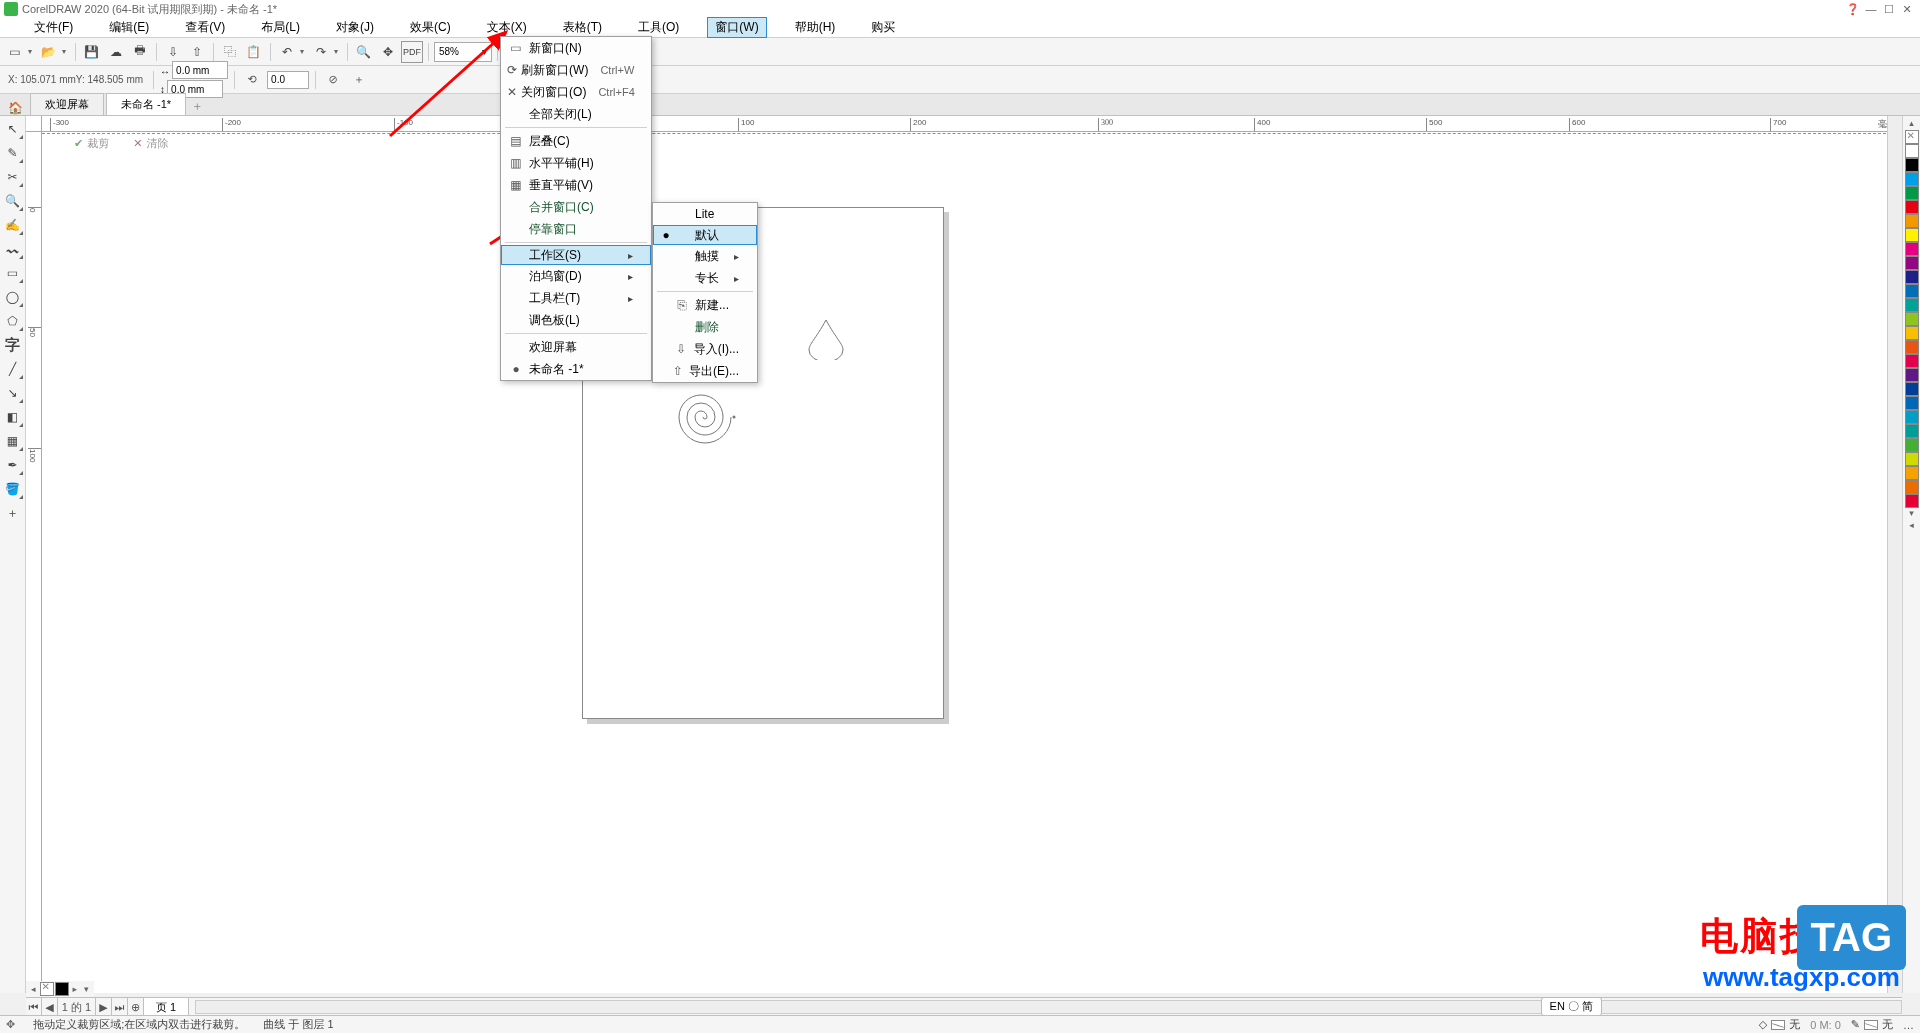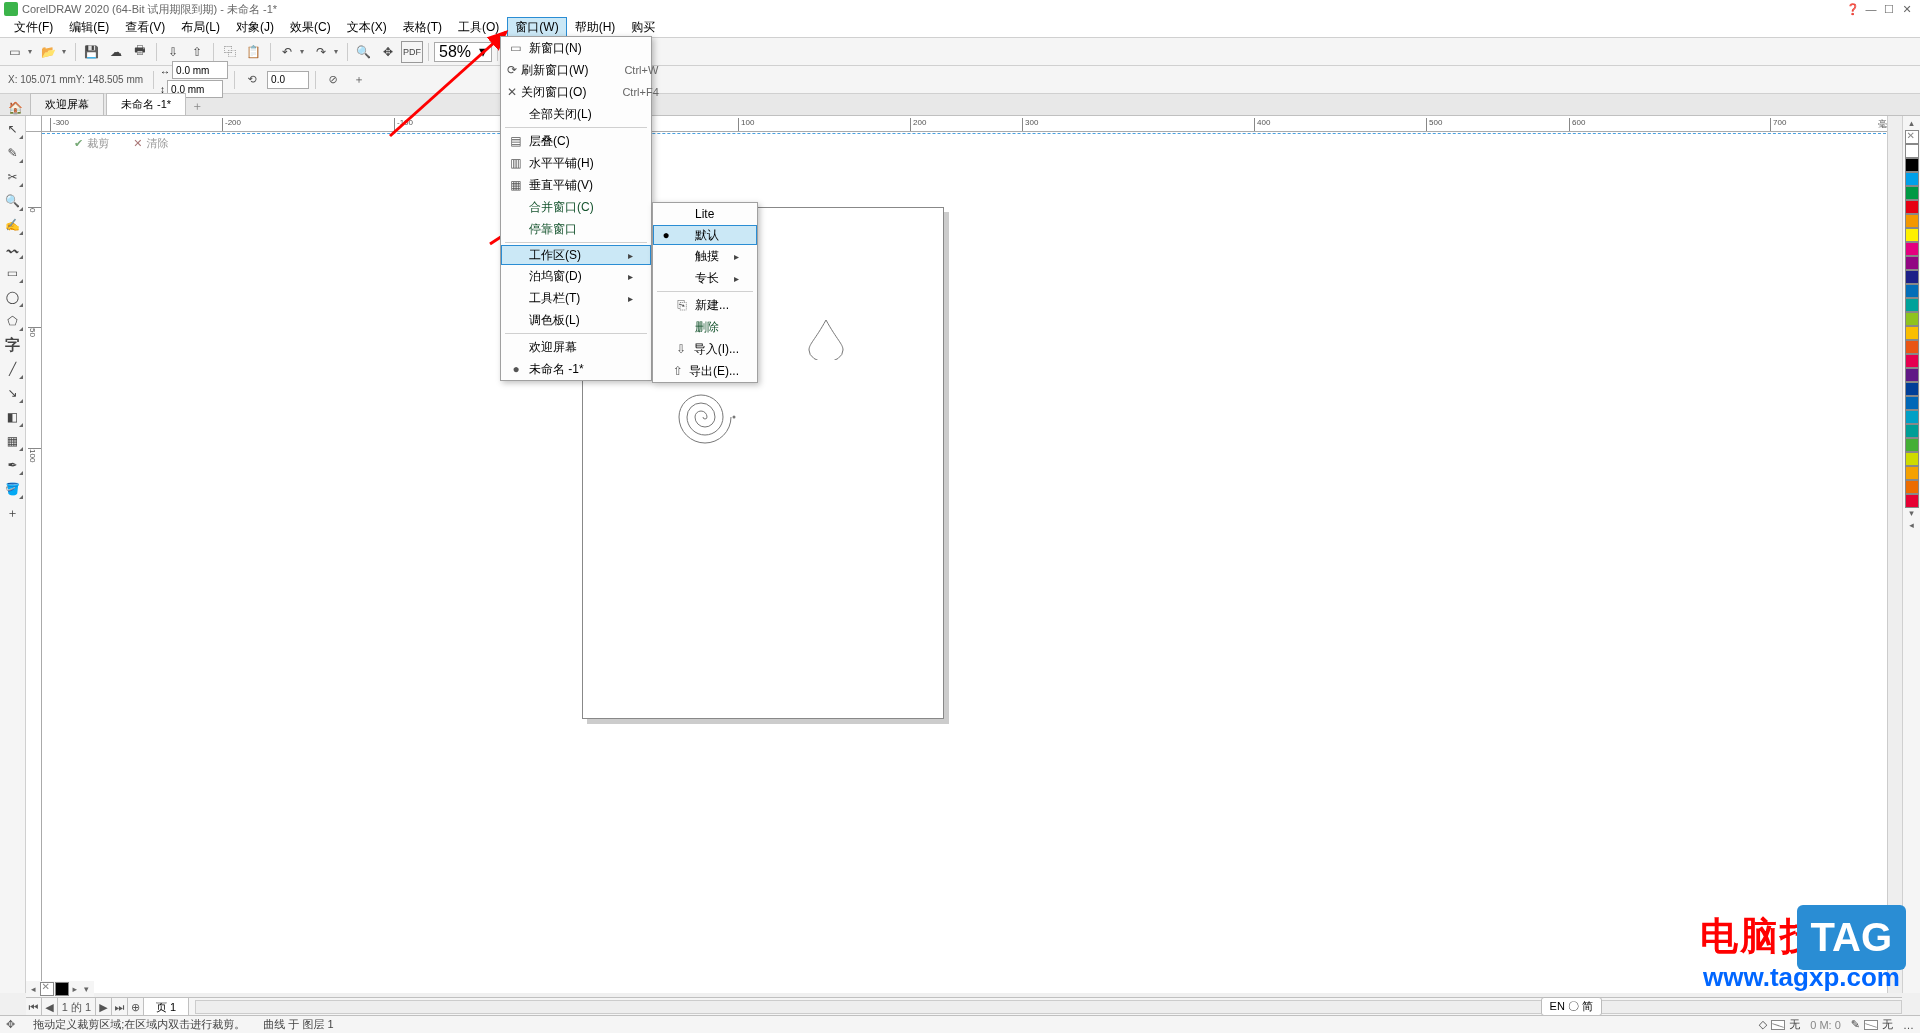--- a/index.html
+++ b/index.html
@@ -6,29 +6,29 @@
 body { width: 1920px; height: 1033px; background: #f0f0f0; overflow: hidden; position: relative; font-size: 12px; }
 
 
 .titlebar { height: 18px; background: #fff; display: flex; align-items: center; padding: 0 4px; color: #666; font-size: 11px; }
 .titlebar .app-icon { width: 14px; height: 14px; background: #3bb44a; border-radius: 2px; margin-right: 4px; }
 .titlebar .spacer { flex: 1; }
 .titlebar .win-btn { width: 18px; text-align: center; color: #666; cursor: pointer; }
 
 
 .menubar { height: 20px; background: #fff; display: flex; align-items: center; padding-left: 6px; border-bottom: 1px solid #d0d0d0; }
-.menubar .menu-item { padding: 2px 8px; font-size: 12px; color: #000; cursor: pointer; }
+.menubar .menu-item { padding: 2px 8px; font-size: 12px; color: #000; cursor: pointer; margin-left: 20px; }
 .menubar .menu-item.active { background: #cbe8f6; border: 1px solid #2a8dd4; padding: 1px 7px; }
 
 
 .toolbar { height: 28px; background: #f5f5f5; border-bottom: 1px solid #d0d0d0; display: flex; align-items: center; padding: 0 4px; gap: 2px; }
 .toolbar .tb-btn { width: 22px; height: 22px; display: flex; align-items: center; justify-content: center; color: #444; cursor: pointer; }
 .toolbar .tb-sep { width: 1px; height: 18px; background: #ccc; margin: 0 3px; }
 .toolbar .tb-drop { width: 8px; color: #666; font-size: 8px; }
-.toolbar .zoom-box { width: 58px; height: 20px; border: 1px solid #aaa; background: #fff; font-size: 16px; padding: 0 4px; display: flex; align-items: center; justify-content: space-between; }
+.toolbar .zoom-box { width: 58px; height: 20px; border: 1px solid #aaa; background: #fff; font-size: 10px; padding: 0 4px; display: flex; align-items: center; justify-content: space-between; }
 
 
 .propbar { height: 28px; background: #f5f5f5; border-bottom: 1px solid #d0d0d0; display: flex; align-items: center; padding: 0 4px; gap: 4px; font-size: 11px; }
 .propbar .coord { display: flex; flex-direction: row; line-height: 13px; font-size: 10px; color: #555; padding: 0 4px; }
 .propbar .dim-box { width: 56px; height: 18px; border: 1px solid #aaa; background: #fff; padding: 0 3px; display: flex; align-items: center; font-size: 10px; }
 .propbar .pb-btn { width: 22px; height: 22px; display: flex; align-items: center; justify-content: center; cursor: pointer; color: #555; }
 .propbar .pb-sep { width: 1px; height: 18px; background: #ccc; margin: 0 2px; }
 
 
 .doctabs { height: 22px; background: #e8e8e8; display: flex; align-items: flex-end; padding-left: 30px; border-bottom: 1px solid #c0c0c0; }
@@ -67,21 +67,21 @@
 .palette .sw.none::after { content: "✕"; position: absolute; left: 1px; top: -1px; font-size: 10px; color: #888; }
 .palette .arrow { font-size: 9px; color: #666; height: 12px; }
 
 
 .menu-drop { position: absolute; background: #fdfdfd; border: 1px solid #a0a0a0; box-shadow: 2px 2px 6px rgba(0,0,0,0.25); z-index: 1000; font-size: 12px; }
 .menu-drop .mi { height: 22px; display: flex; align-items: center; padding: 0 18px 0 6px; cursor: pointer; white-space: nowrap; }
 .menu-drop .mi.highlight { background: #cbe8f6; border: 1px solid #2a8dd4; height: 20px; padding: 0 17px 0 5px; }
 .menu-drop .mi.disabled { color: #14532d; }
 .menu-drop .mi .mi-icon { width: 18px; display: inline-flex; justify-content: center; color: #555; }
 .menu-drop .mi .mi-label { flex: 1; padding-left: 4px; }
-.menu-drop .mi .mi-accel { color: #666; font-size: 11px; padding-left: 36px; }
+.menu-drop .mi .mi-accel { color: #666; font-size: 11px; padding-left: 12px; }
 .menu-drop .mi .mi-arrow { color: #444; font-size: 10px; }
 .menu-drop .mi .mi-dot { width: 14px; display: inline-flex; justify-content: center; }
 .menu-drop .msep { height: 1px; background: #d0d0d0; margin: 2px 4px; }
 
 
 .arrow-anno { position: absolute; z-index: 900; pointer-events: none; }
 
 
 .pagenav { position: absolute; bottom: 18px; left: 26px; right: 18px; height: 18px; background: #f5f5f5; border-top: 1px solid #c0c0c0; display: flex; align-items: center; font-size: 11px; }
 .pagenav .pn-btn { width: 16px; text-align: center; color: #555; border-right: 1px solid #c0c0c0; height: 100%; line-height: 18px; cursor: pointer; }
@@ -243,21 +243,21 @@
 
   <div class="canvas-wrap">
     <div class="ruler-corner"></div>
     <div class="ruler-h" id="ruler-h">
         <div class="tick" style="left: 8px;">-300</div>
         <div class="tick" style="left: 180px;">-200</div>
         <div class="tick" style="left: 352px;">-100</div>
         <div class="tick" style="left: 524px;">0</div>
         <div class="tick" style="left: 696px;">100</div>
         <div class="tick" style="left: 868px;">200</div>
-        <div class="tick" style="left: 980px;">300</div>
+        <div class="tick" style="left: 1056px; font-family: Liberation Serif, serif;">300</div>
         <div class="tick" style="left: 1212px;">400</div>
         <div class="tick" style="left: 1384px;">500</div>
         <div class="tick" style="left: 1527px;">600</div>
         <div class="tick" style="left: 1728px;">700</div>
       </div>
     <div class="ruler-unit">毫米</div>
     <div class="ruler-v" id="ruler-v">
         <div class="tick" style="top: 75px;">0</div>
         <div class="tick" style="top: 195.4px;">50</div>
         <div class="tick" style="top: 315.8px;">100</div>

